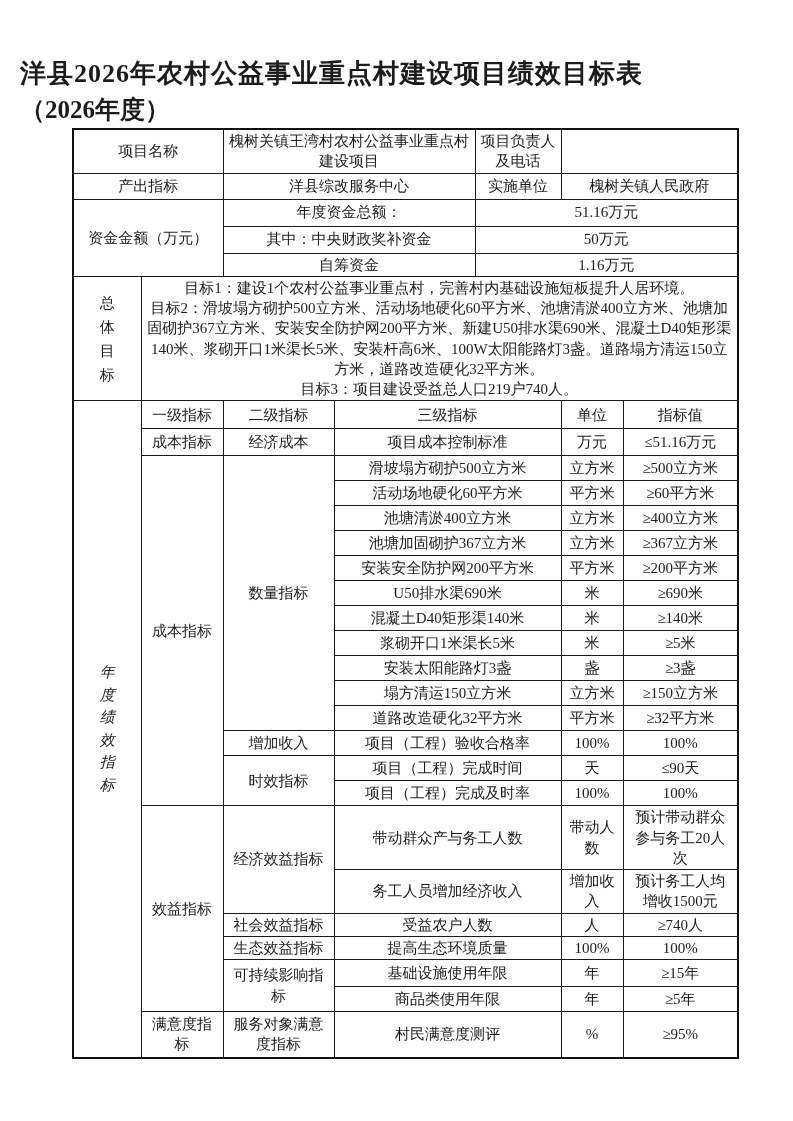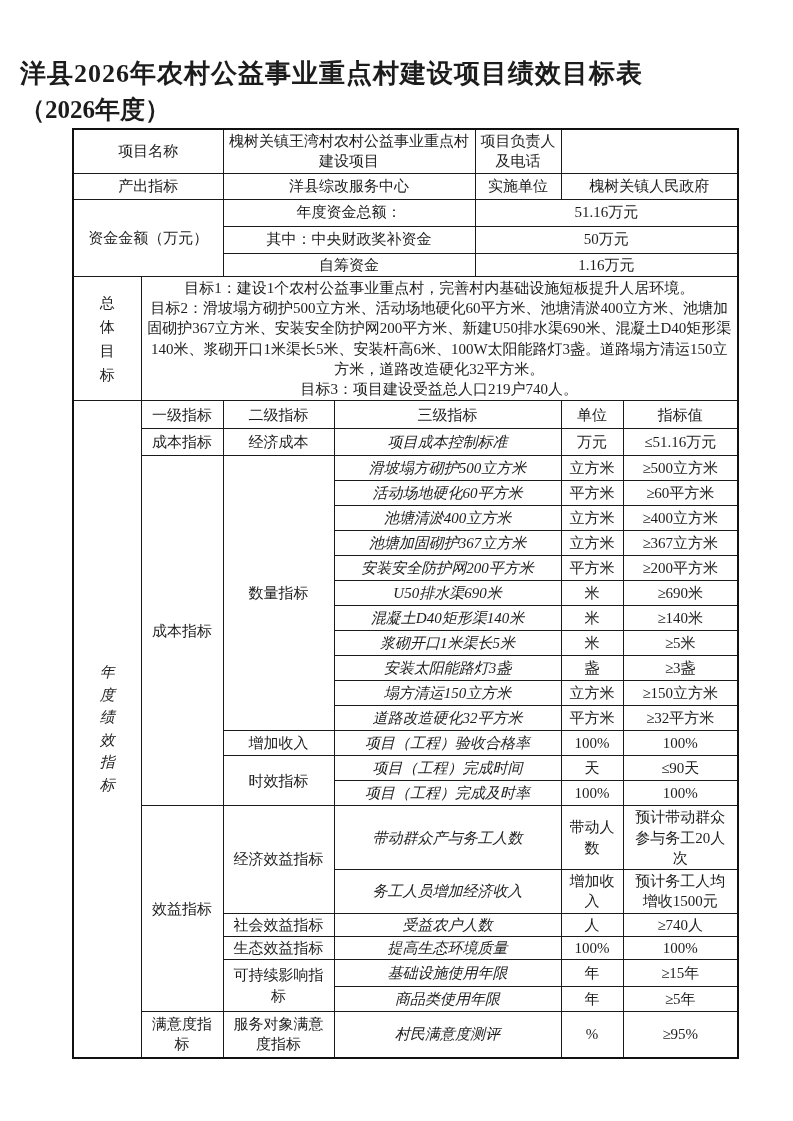--- a/index.html
+++ b/index.html
@@ -36,21 +36,21 @@
   }
   table.main td{
     border:1.6px solid #1a1a1a;
     padding:1px 5px;
     text-align:center;
     vertical-align:middle;
     line-height:1.35;
     overflow:hidden;
   }
   table.main{border:2.5px solid #111;}
-  td.left{text-align:left;font-style:italic;}
+  td.left{text-align:left;}
   td.goalcell{text-align:left;padding:5px 8px;line-height:1.46;font-size:15px;}
   .vert{
     display:inline-block;
     width:1.15em;
     line-height:1.6;
     word-break:break-all;
     text-align:center;
     white-space:normal;
   }
   .vert.tall{line-height:1.5;font-style:italic;}

